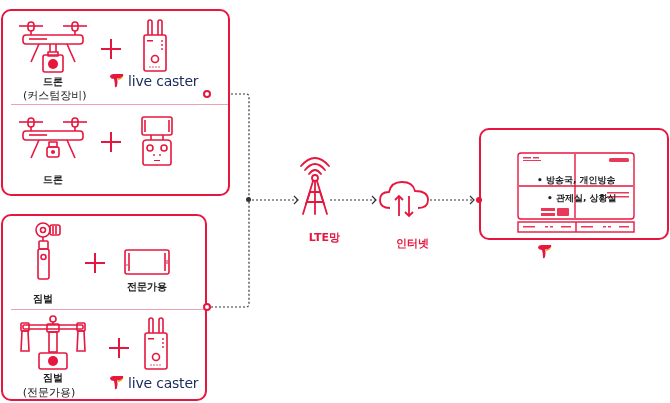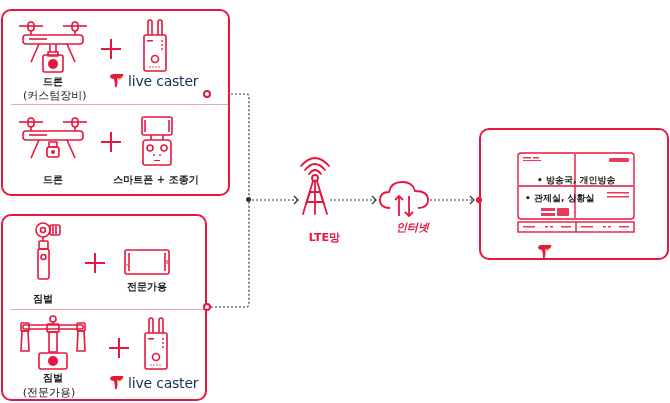--- a/index.html
+++ b/index.html
@@ -2,21 +2,21 @@
 <html><head>
   <meta charset="utf-8">
   <style>
     * { box-sizing: border-box; margin: 0; padding: 0; }
     html, body { width: 670px; height: 403px; background: #ffffff; overflow: hidden; }
     body { position: relative; font-family: "DejaVu Sans", sans-serif; color: #333; }
 
     .panel { position: absolute; border: 2px solid #e5173f; border-radius: 10px; background: #fff; }
     #panel-drone { left: 1px; top: 1px; width: 229px; height: 187px; margin-top: 8px; }
     #panel-gimbal { left: 1px; top: 214px; width: 206px; height: 187px; }
-    #panel-studio { left: 479px; top: 128px; width: 190px; height: 132px; }
+    #panel-studio { left: 479px; top: 128px; width: 190px; height: 112px; }
 
     .divider { position: absolute; left: 8px; right: 0; height: 1px; background: #f0a3b3; }
 
     .label { position: absolute; font-size: 10px; font-weight: bold; color: #222; text-align: center; white-space: nowrap; }
     .sublabel { position: absolute; font-size: 11px; color: #222; text-align: center; white-space: nowrap; }
 
     .plus { position: absolute; width: 20px; height: 20px; }
     .plus::before, .plus::after { content: ""; position: absolute; background: #e5173f; }
     .plus::before { left: 9px; top: 0; width: 1.5px; height: 20px; }
     .plus::after { left: 0; top: 9px; width: 20px; height: 1.5px; }
@@ -131,21 +131,20 @@
       <circle cx="11" cy="33" r="3"></circle>
         <circle cx="25" cy="33" r="3"></circle>
     </g>
     <g fill="#e5173f">
         <circle cx="15" cy="40" r="0.9"></circle>
         <circle cx="21" cy="40" r="0.9"></circle>
         <rect x="15" y="45" width="6" height="1"></rect>
       </g>
   </svg>
   <div class="label" style="left:30px; top:162px; width:40px;">드론</div>
-  <div class="label" style="left:108px; top:162px; width:90px;">스마트폰 + 조종기</div>
 </div>
 <div class="node" style="left:203px; top:90px;"></div>
 
 <div class="panel" id="panel-gimbal">
   <svg class="icon" style="left:30px; top:5px;" width="30" height="60" viewBox="0 0 30 60">
     <g fill="none" stroke="#e5173f" stroke-width="1.6">
       <circle cx="10" cy="9" r="7"></circle>
         <circle cx="10" cy="9" r="2.5"></circle>
       <rect x="17" y="4" width="10" height="10" rx="2"></rect>
       <line x1="20" y1="5" x2="20" y2="13"></line>
@@ -236,21 +235,21 @@
 
 <svg class="icon" style="left:378px; top:180px;" width="52" height="40" viewBox="0 0 52 40">
   <path d="M12 28 Q2 28 2 20 Q2 12 11 12 Q13 2 24 2 Q35 2 37 11 Q50 11 50 20 Q50 28 40 28" fill="none" stroke="#e5173f" stroke-width="1.8"></path>
   <g fill="none" stroke="#e5173f" stroke-width="1.8">
     <line x1="21" y1="16" x2="21" y2="36"></line>
       <path d="M17 20 L21 16 L25 20"></path>
     <line x1="31" y1="16" x2="31" y2="36"></line>
       <path d="M27 32 L31 36 L35 32"></path>
   </g>
 </svg>
-<div class="hub-label" style="left:379px; top:220px; width:50px;font-style:italic;">인터넷</div>
+<div class="hub-label" style="left:379px; top:236px; width:50px;">인터넷</div>
 
 <div class="panel" id="panel-studio">
   <svg class="icon" style="left:36px; top:22px;" width="118" height="82" viewBox="0 0 118 82">
     <g fill="none" stroke="#e5173f" stroke-width="1.4">
       <rect x="1" y="1" width="116" height="66" rx="3"></rect>
       <line x1="58" y1="2" x2="58" y2="66"></line>
       <line x1="2" y1="34" x2="116" y2="34"></line>
       <rect x="1" y="70" width="116" height="10"></rect>
       <line x1="59" y1="70" x2="59" y2="80"></line>
     </g>
@@ -268,21 +267,21 @@
         <rect x="28" y="74" width="3" height="1.5"></rect>
         <rect x="33" y="74" width="3" height="1.5"></rect>
         <rect x="44" y="74" width="10" height="1.5"></rect>
       <rect x="64" y="74" width="12" height="1.5"></rect>
         <rect x="86" y="74" width="3" height="1.5"></rect>
         <rect x="91" y="74" width="3" height="1.5"></rect>
         <rect x="102" y="74" width="10" height="1.5"></rect>
     </g>
   </svg>
   <div class="studio-text" style="left:56px; top:44px;">• 방송국, 개인방송</div>
-  <div class="studio-text" style="left:44px; top:62px;">• 관제실, 상황실</div>
+  <div class="studio-text" style="left:66px; top:62px;">• 관제실, 상황실</div>
   <div class="brand" style="left:56px; top:114px;">
     <svg width="16" height="16" viewBox="0 0 16 16">
       <path d="M1 4 Q1 1 5 1 H14 Q15 4 11 5 H8 Q9 8 8 13 Q7 15 6 14 Q6 10 5 6 Q2 6 1 4 Z" fill="#e5173f"></path>
       <path d="M8 5 H11 Q15 4 14 1 Q15 6 9 7 Z" fill="#f39c12"></path>
     </svg>
   </div>
 </div>
 <div class="dot-red" style="left:476px; top:197px;"></div>
 
 </body></html>

